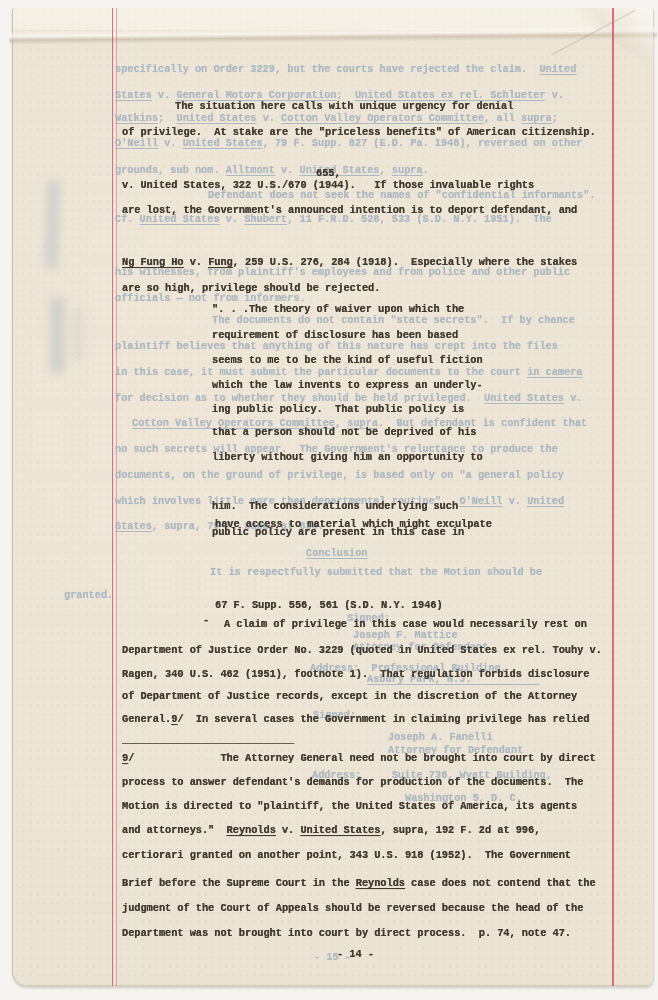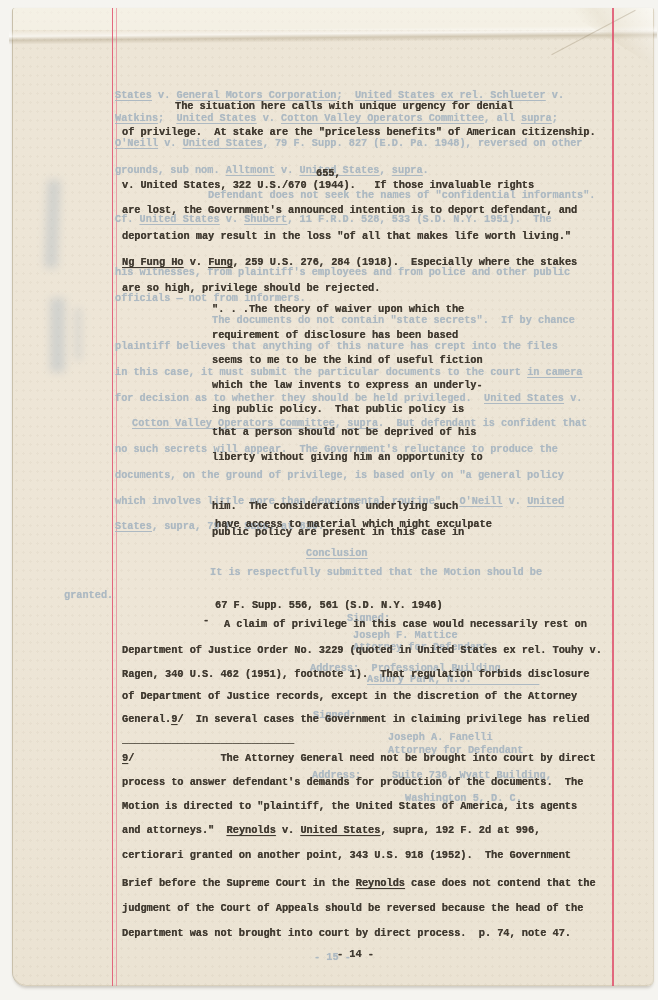--- a/index.html
+++ b/index.html
@@ -75,20 +75,21 @@
   <div class="rule l1"></div>
   <div class="rule l2"></div>
   <div class="rule r1"></div>
 </div>
 
 <div class="smudge s1"></div>
 <div class="smudge s2"></div>
 <div class="smudge s3"></div>
 
 <div id="ghost-layer" class="layer">
+    <div class="line ghost" style="left: 115px; top: 63px;"><span>specifically on Order 3229, but the courts have rejected the claim.  </span><span class="u">United</span></div>
     <div class="line ghost" style="left: 115px; top: 89px;"><span class="u">States</span><span> v. </span><span class="u">General Motors Corporation</span><span>;  </span><span class="u">United States ex rel. Schlueter</span><span> v.</span></div>
     <div class="line ghost" style="left: 115px; top: 112px;"><span class="u">Watkins</span><span>;  </span><span class="u">United States</span><span> v. </span><span class="u">Cotton Valley Operators Committee</span><span>, all </span><span class="u">supra</span><span>;</span></div>
     <div class="line ghost" style="left: 115px; top: 137px;"><span class="u">O'Neill</span><span> v. </span><span class="u">United States</span><span>, 79 F. Supp. 827 (E.D. Pa. 1948), reversed on other</span></div>
     <div class="line ghost" style="left: 115px; top: 164px;"><span>grounds, sub nom. </span><span class="u">Alltmont</span><span> v. </span><span class="u">United States</span><span>, </span><span class="u">supra</span><span>.</span></div>
     <div class="line ghost" style="left: 208px; top: 189px;"><span>Defendant does not seek the names of "confidential informants".</span></div>
     <div class="line ghost" style="left: 115px; top: 213px;"><span>Cf. </span><span class="u">United States</span><span> v. </span><span class="u">Shubert</span><span>, 11 F.R.D. 528, 533 (S.D. N.Y. 1951).  The</span></div>
     <div class="line ghost" style="left: 115px; top: 266px;"><span>his witnesses, from plaintiff's employees and from police and other public</span></div>
     <div class="line ghost" style="left: 115px; top: 292px;"><span>officials — not from informers.</span></div>
     <div class="line ghost" style="left: 212px; top: 314px;"><span>The documents do not contain "state secrets".  If by chance</span></div>
     <div class="line ghost" style="left: 115px; top: 340px;"><span>plaintiff believes that anything of this nature has crept into the files</span></div>
@@ -113,21 +114,20 @@
     <div class="line ghost" style="left: 312px; top: 769px;"><span>Address:     Suite 736, Wyatt Building,</span></div>
     <div class="line ghost" style="left: 405px; top: 792px;"><span>Washington 5, D. C.</span></div>
     <div class="line ghost" style="left: 314px; top: 951px;"><span>- 15 -</span></div>
   </div>
 <div id="typed-layer" class="layer">
     <div class="line typed" style="left: 175px; top: 100px;"><span>The situation here calls with unique urgency for denial</span></div>
     <div class="line typed" style="left: 122px; top: 126px;"><span>of privilege.  At stake are the "priceless benefits" of American citizenship.</span></div>
     <div class="line typed" style="left: 316px; top: 167px;"><span>655,</span></div>
     <div class="line typed" style="left: 122px; top: 179px;"><span>v. United States, 322 U.S./670 (1944).   If those invaluable rights</span></div>
     <div class="line typed" style="left: 122px; top: 204px;"><span>are lost, the Government's announced intention is to deport defendant, and</span></div>
-    <div class="line typed" style="left: 122px; top: 230px;"><span>deportation may result in the loss "of all that makes life worth living."</span></div>
     <div class="line typed" style="left: 122px; top: 256px;"><span class="u">Ng Fung Ho</span><span> v. </span><span class="u">Fung</span><span>, 259 U.S. 276, 284 (1918).  Especially where the stakes</span></div>
     <div class="line typed" style="left: 122px; top: 282px;"><span>are so high, privilege should be rejected.</span></div>
     <div class="line typed" style="left: 212px; top: 303px;"><span>". . .The theory of waiver upon which the</span></div>
     <div class="line typed" style="left: 212px; top: 329px;"><span>requirement of disclosure has been based</span></div>
     <div class="line typed" style="left: 212px; top: 354px;"><span>seems to me to be the kind of useful fiction</span></div>
     <div class="line typed" style="left: 212px; top: 379px;"><span>which the law invents to express an underly-</span></div>
     <div class="line typed" style="left: 212px; top: 403px;"><span>ing public policy.  That public policy is</span></div>
     <div class="line typed" style="left: 212px; top: 426px;"><span>that a person should not be deprived of his</span></div>
     <div class="line typed" style="left: 212px; top: 451px;"><span>liberty without giving him an opportunity to</span></div>
     <div class="line typed" style="left: 215px; top: 474px; margin-top: 44px;"><span>have access to material which might exculpate</span></div>

